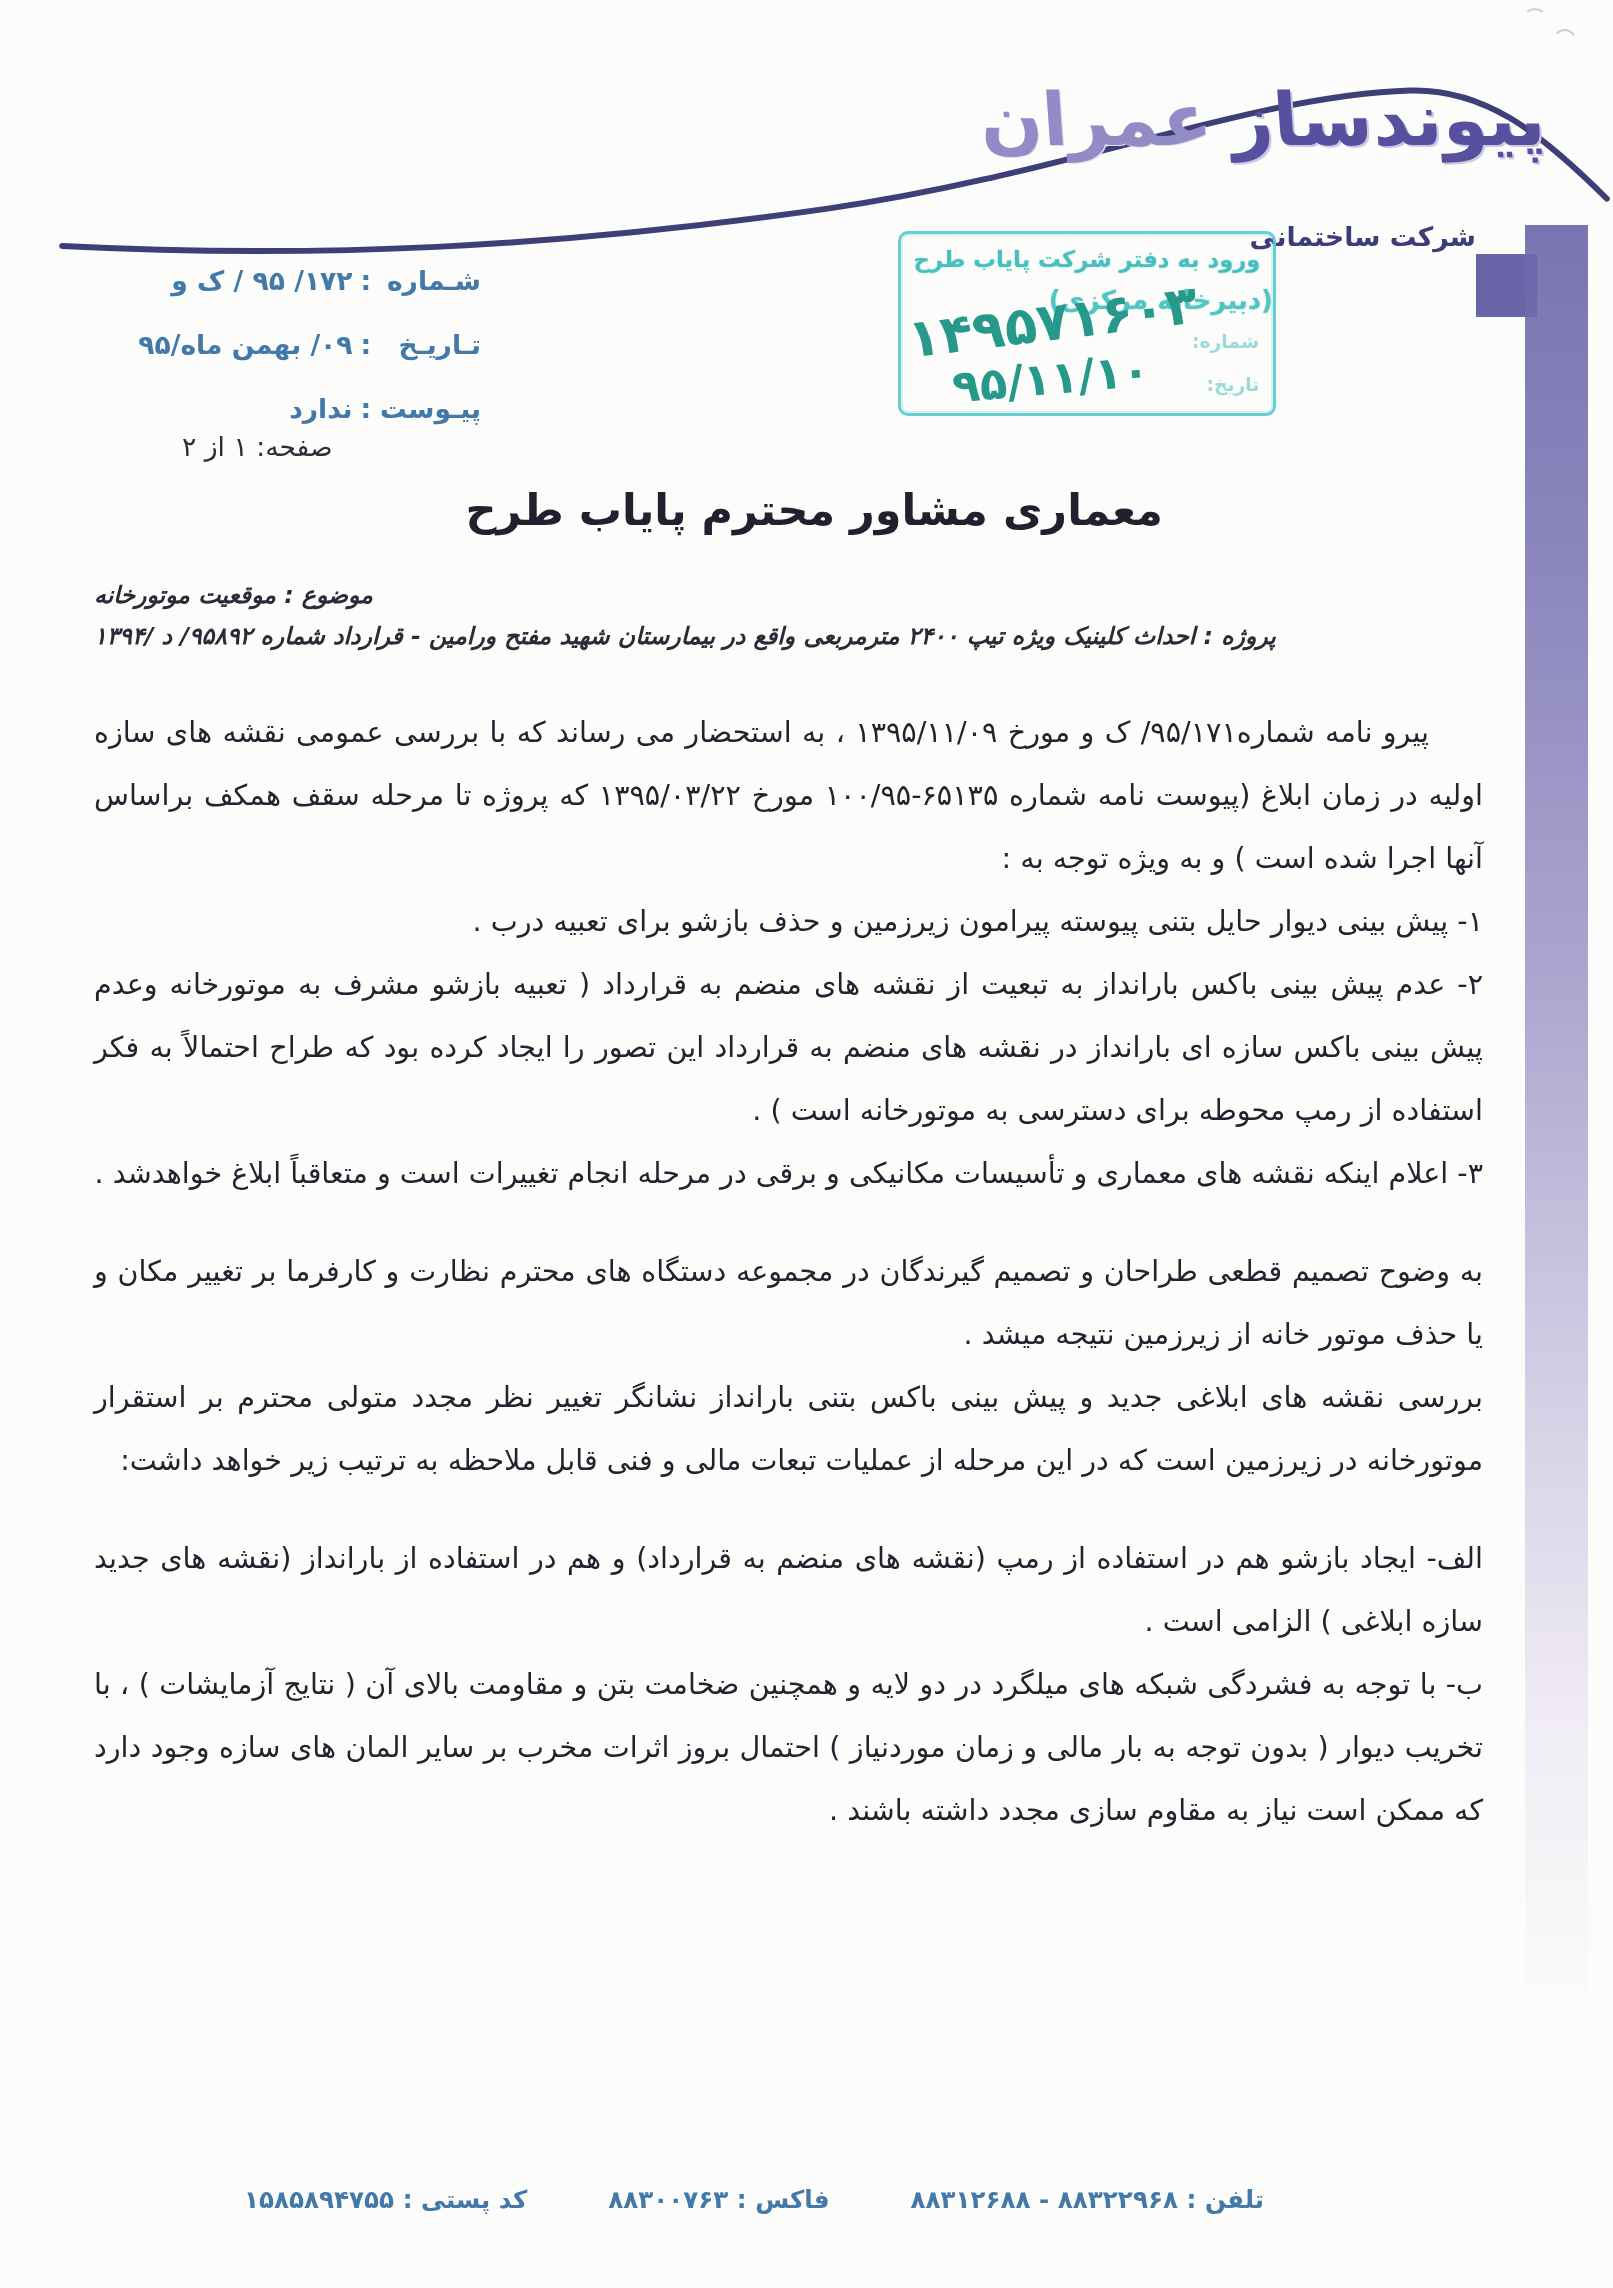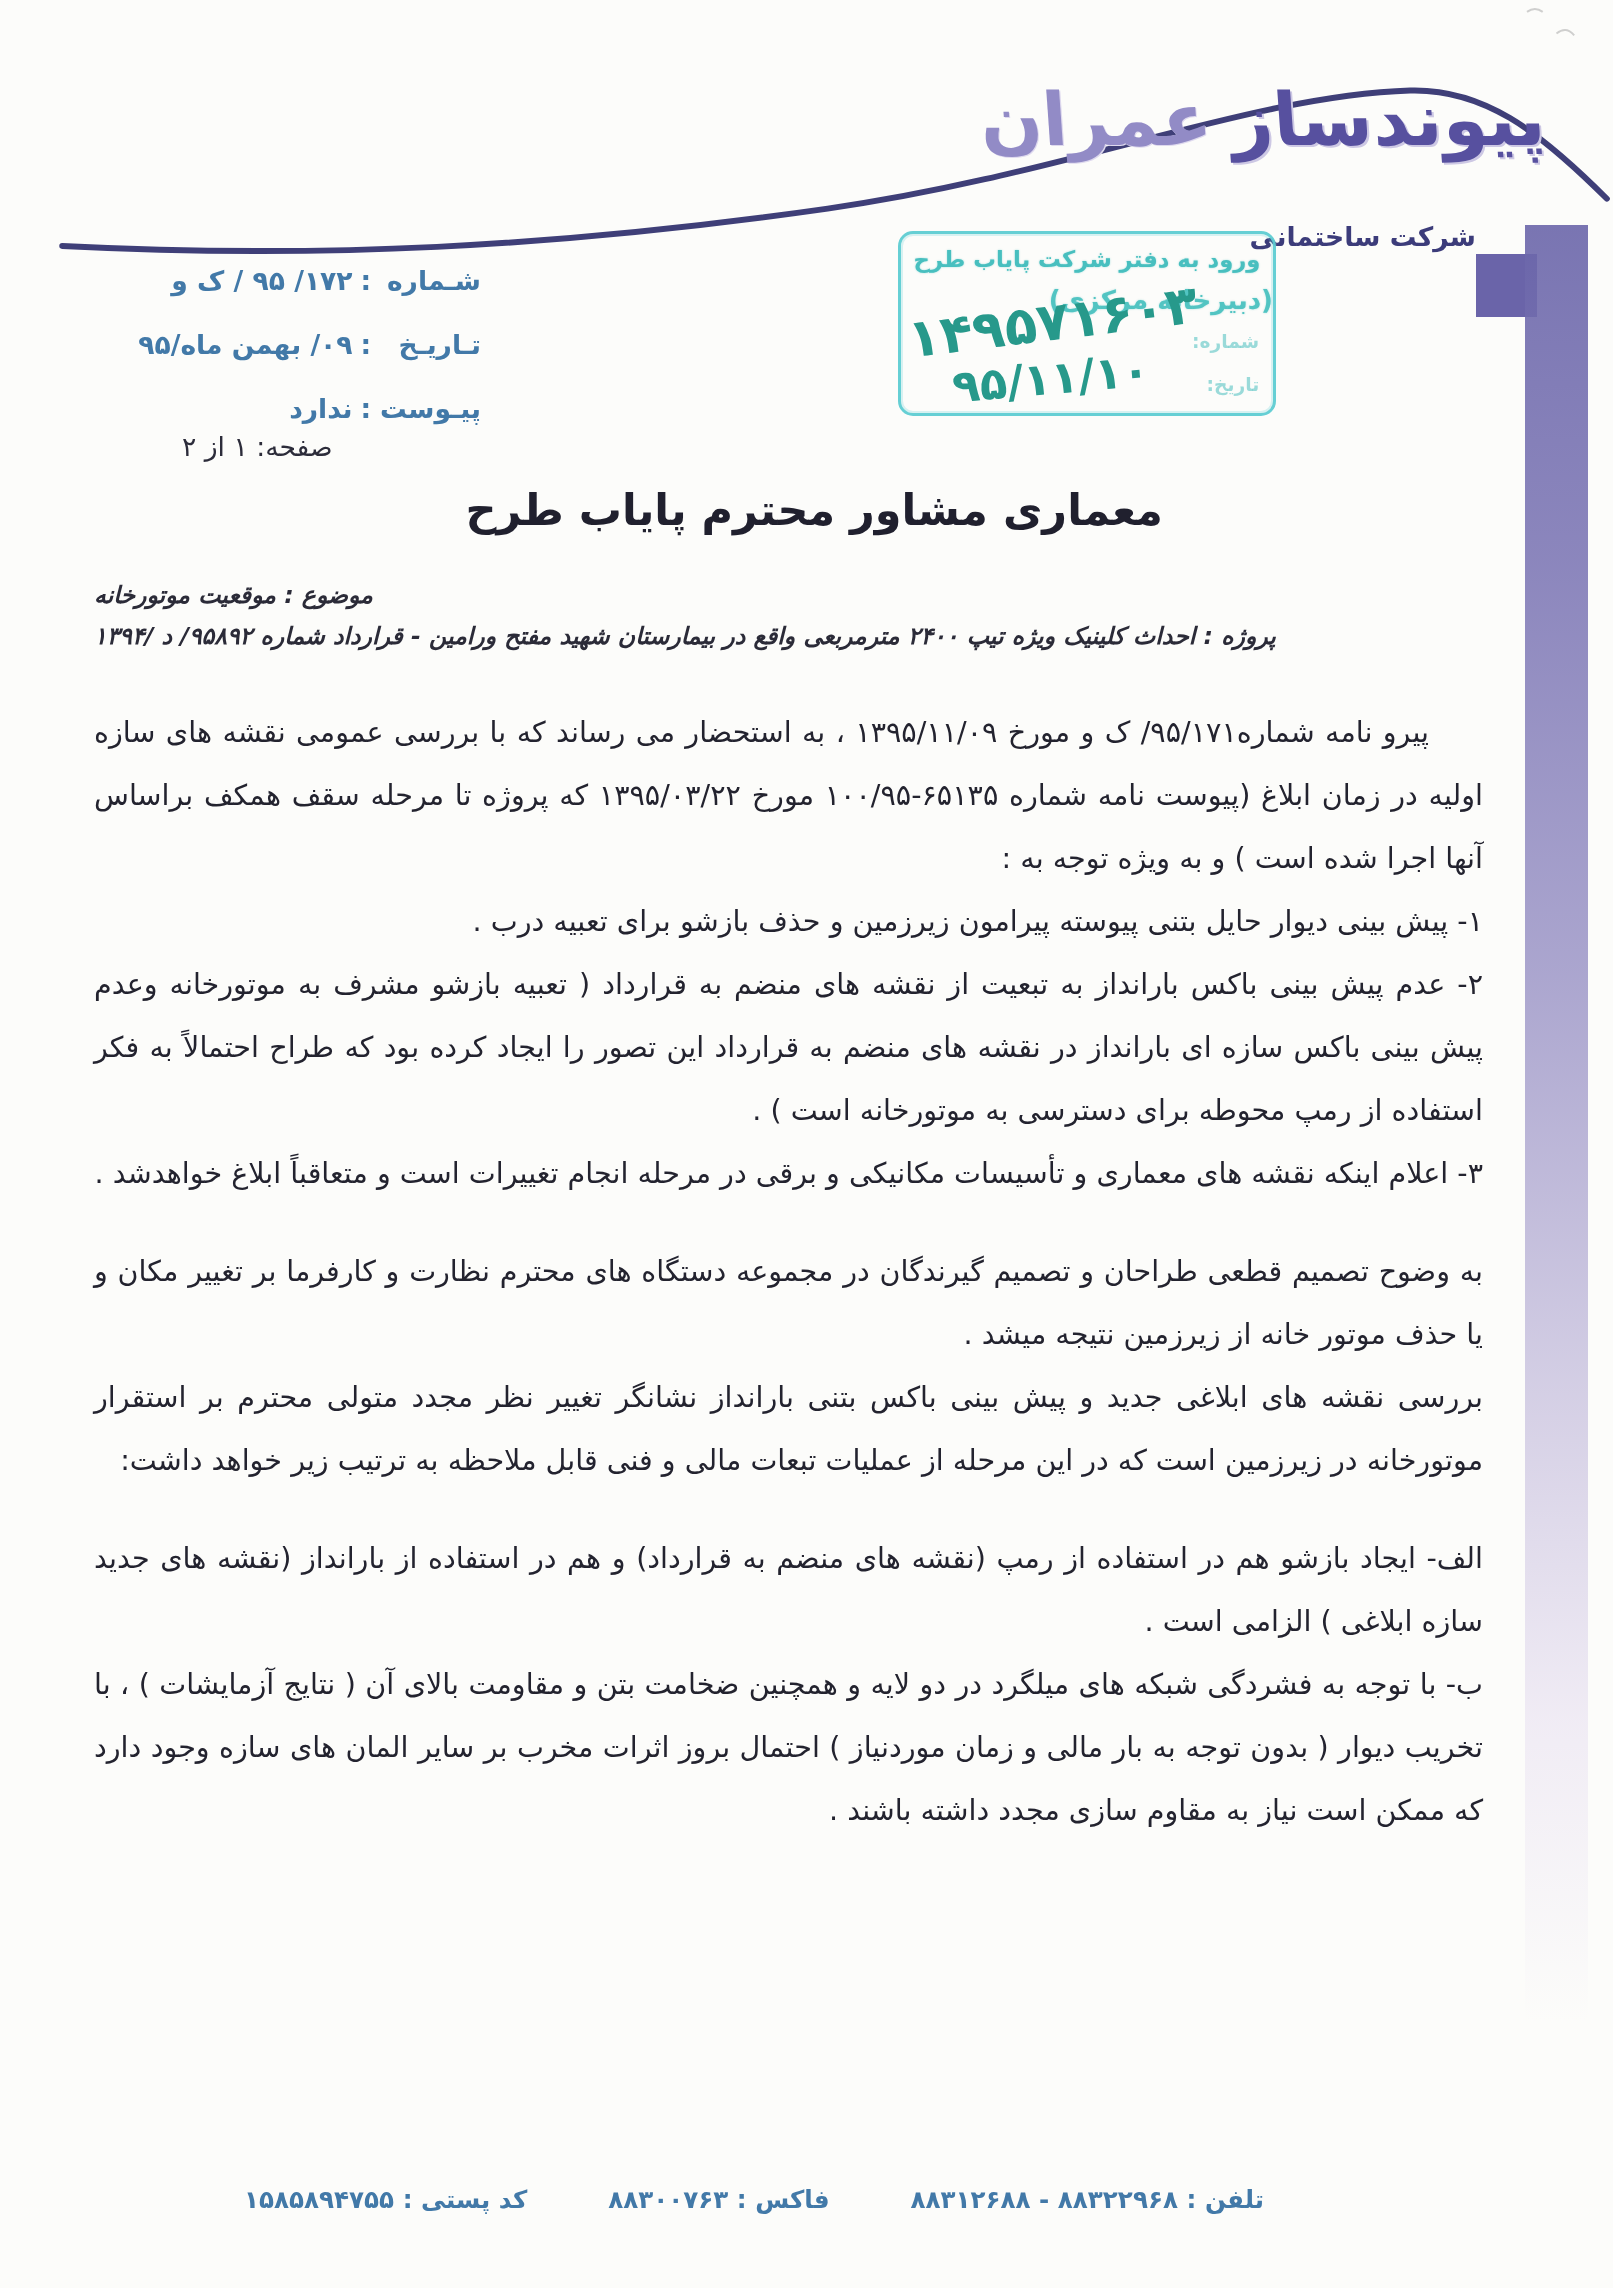--- a/index.html
+++ b/index.html
@@ -74,21 +74,21 @@
   .ref-label{min-width:102px;display:inline-block;}
   .ref-sep{margin:0 7.9px;}
   .page-no{
     position:absolute;top:431px;left:182px;
     direction:rtl;font-size:26.6px;color:#2c2c3a;letter-spacing:1px;
   }
 
   
   .stamp{
     position:absolute;top:231px;left:898px;width:372px;height:179px;
-    border:3px solid #5ecdd2;border-radius:15px;
+    border:3px solid #5ecdd2;border-radius:10px;
     box-shadow:inset 0 0 0 2px rgba(94,205,210,.25);
     direction:rtl;opacity:.95;
   }
   .stamp-line1{
     position:absolute;top:11.8px;right:0;left:0;text-align:center;
     color:#3fbcbc;font-weight:bold;font-size:22.7px;
     text-shadow:0 0 2px rgba(63,188,188,.55);
   }
   .stamp-line2{
     position:absolute;top:51px;right:0;left:0;text-align:right;

